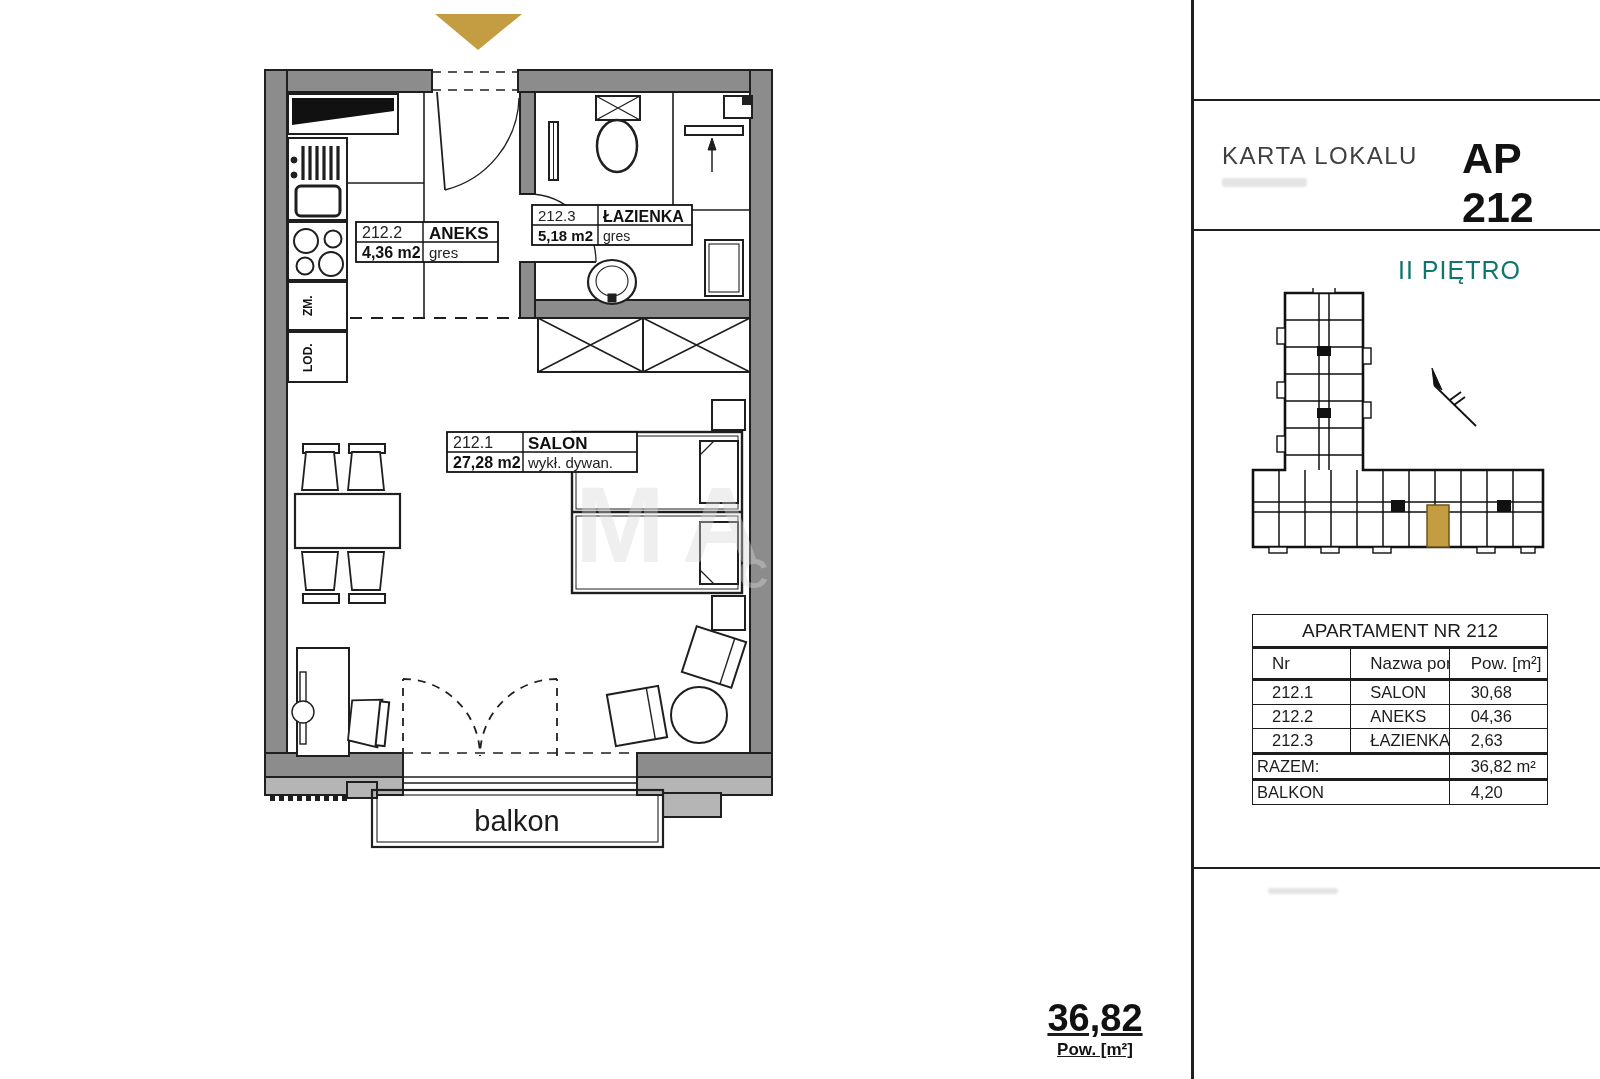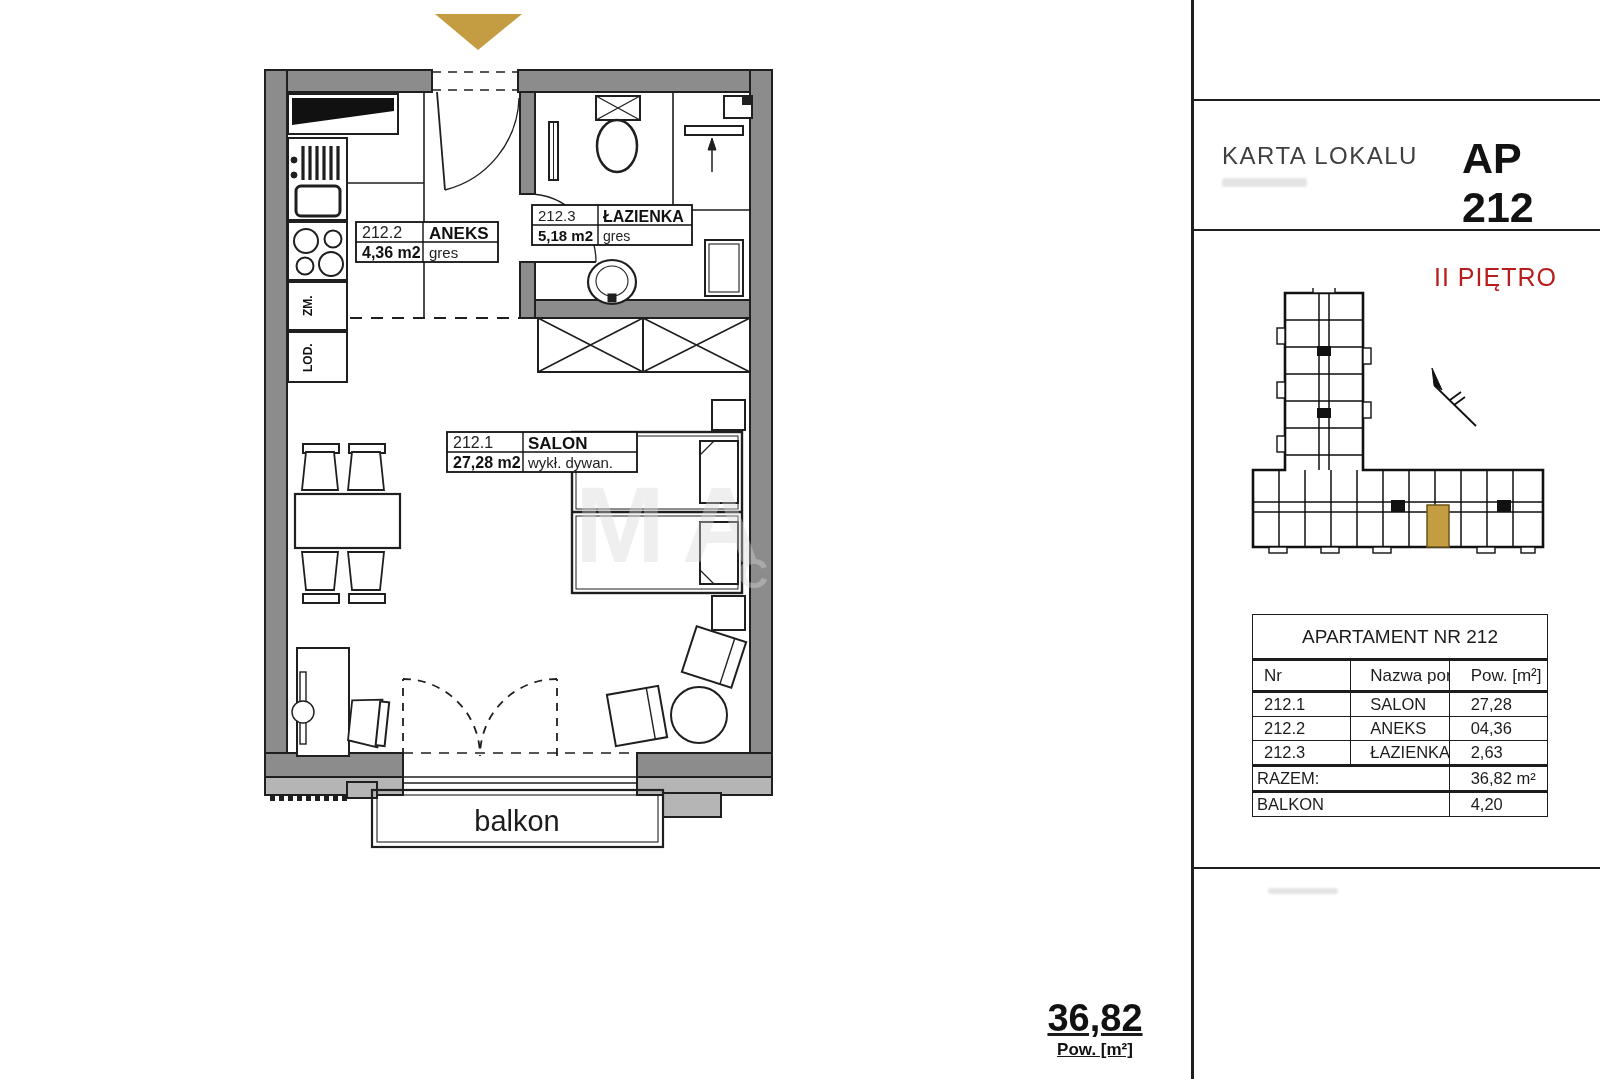--- a/index.html
+++ b/index.html
@@ -5,29 +5,29 @@
   html,body{margin:0;padding:0;background:#fff;}
   body{width:1600px;height:1079px;position:relative;overflow:hidden;
        font-family:"Liberation Sans", sans-serif;color:#1c1c1c;}
   .abs{position:absolute;}
   
   .vline{position:absolute;background:#1f1f1f;width:2.5px;}
   .hline{position:absolute;background:#1f1f1f;height:2px;}
   .karta-title{position:absolute;left:1222px;top:142px;font-size:24px;letter-spacing:1.5px;color:#3f3f3f;font-weight:400;text-align:right;}
   .ap-no{position:absolute;left:1462px;top:134px;font-size:43px;font-weight:bold;color:#121212;}
   .smudge{position:absolute;background:#e4e4e4;filter:blur(1.2px);border-radius:3px;}
-  .floor-label{position:absolute;left:1398px;top:263px;font-size:25px;letter-spacing:1px;color:#b91c1c;margin-left:36px;}
+  .floor-label{position:absolute;left:1398px;top:256px;font-size:25px;letter-spacing:1px;color:#0f766e;}
   
   .lokal-table{position:absolute;left:1252px;top:614px;border-collapse:collapse;table-layout:fixed;
                width:296px;color:#1c1c1c;}
   .lokal-table td{border:1.5px solid #1c1c1c;padding:0 4px;font-size:16.5px;height:23px;white-space:nowrap;overflow:hidden;}
-  .lokal-table td.c1{width:56px;padding-left:11px;}
+  .lokal-table td.c1{width:56px;padding-left:19px;}
   .lokal-table td.c2{width:139px;padding-left:19px;}
   .lokal-table td.c3{width:101px;padding-left:21px;}
-  .lokal-table td.title{ text-align:center;font-size:19px;height:27px;border-bottom-width:3px;padding:8px;}
+  .lokal-table td.title{ text-align:center;font-size:19px;height:27px;border-bottom-width:3px;padding:2px;}
   .lokal-table tr.hdr td{font-size:17px;height:29px;border-bottom-width:3px;}
   .lokal-table tr.lastbody td{border-bottom-width:3px;}
   .lokal-table tr.razem td{border-bottom-width:3px;}
   .lokal-table td.merged{}
   
   .summary{position:absolute;left:1015px;top:1000px;width:160px;text-align:center;text-decoration:underline;}
   .summary .big{font-size:38px;font-weight:bold;line-height:36px;color:#111;}
   .summary .small{font-size:17px;font-weight:bold;margin-top:4px;color:#111;}
   svg text{font-family:"Liberation Sans", sans-serif;}
 </style>
@@ -307,21 +307,21 @@
         <td class="title" colspan="3">APARTAMENT NR 212</td>
       </tr>
     <tr class="hdr">
       <td class="c1">Nr</td>
       <td class="c2">Nazwa pom.</td>
       <td class="c3">Pow. [m²]</td>
     </tr>
     <tr>
       <td class="c1">212.1</td>
       <td class="c2">SALON</td>
-      <td class="c3">27,28</td>
+      <td class="c3">30,68</td>
     </tr>
     <tr>
       <td class="c1">212.2</td>
       <td class="c2">ANEKS</td>
       <td class="c3">04,36</td>
     </tr>
     <tr class="lastbody">
       <td class="c1">212.3</td>
       <td class="c2">ŁAZIENKA</td>
       <td class="c3">2,63</td>

